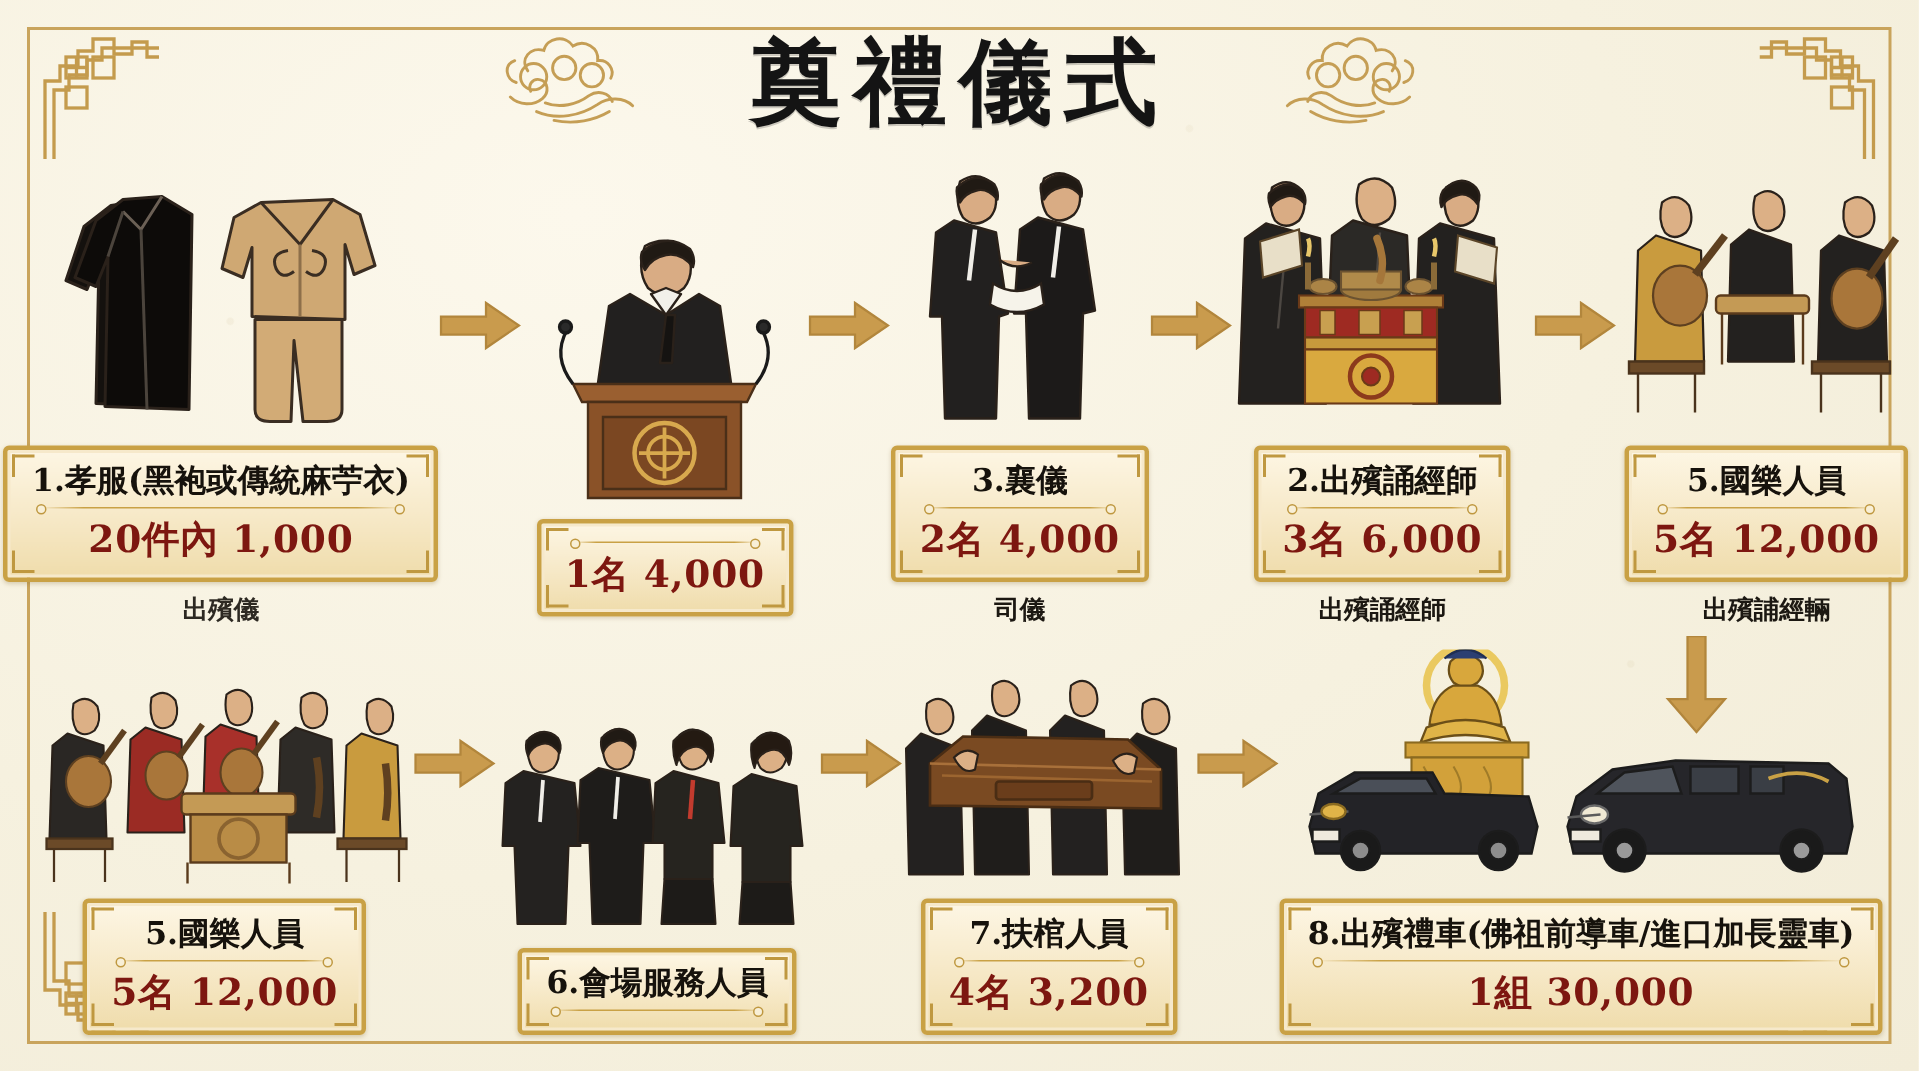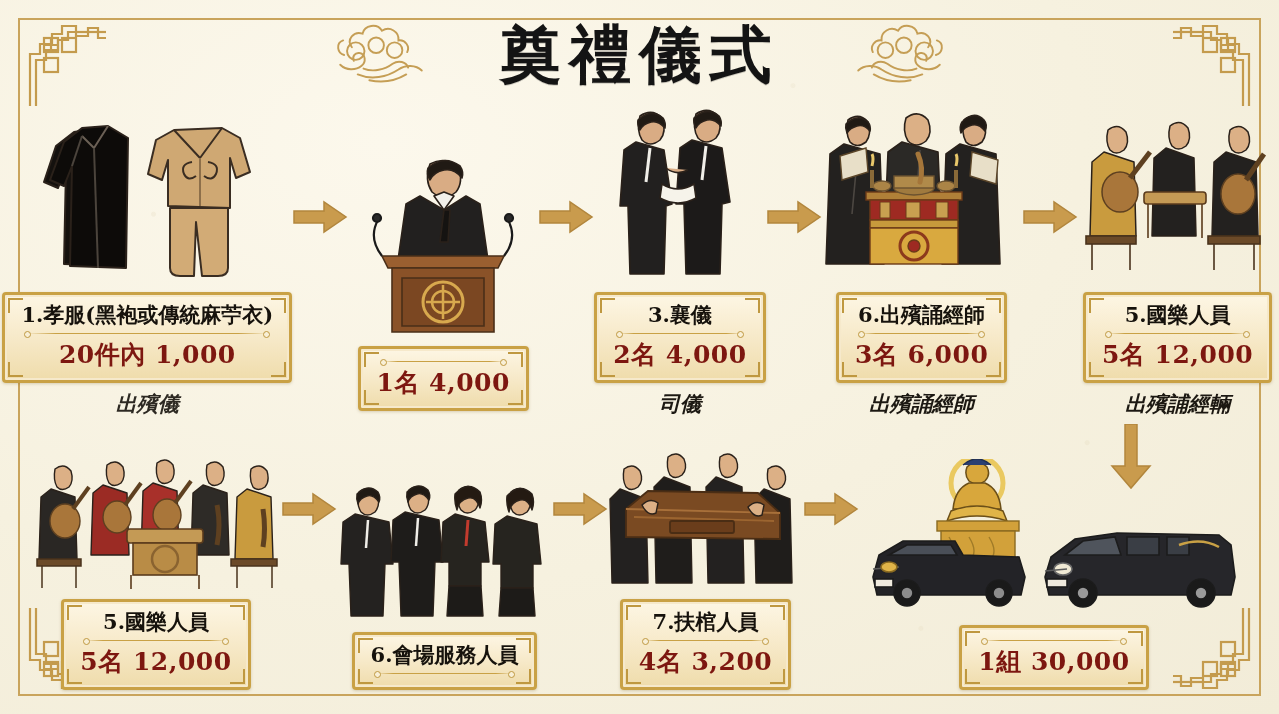--- a/index.html
+++ b/index.html
@@ -114,23 +114,22 @@
   .divider::before { left: -3px; }
   .divider::after  { right: -3px; }
   .card-price {
     font-family: "DejaVu Serif", "Liberation Serif", serif;
     font-weight: 700; font-size: 25px; color: #7d1710;
     white-space: nowrap; letter-spacing: .5px;
   }
   .caption {
     margin-top: 7px;
     font-family: "DejaVu Serif", "Liberation Serif", serif;
-    font-weight: 700; font-size: 21px; color: #1c1812;
+    font-weight: 700; font-size: 17px; color: #1c1812;
     white-space: nowrap;
-    font-style: italic;
   }
   .caption.blur { filter: blur(.2px); opacity: .92; }
   .caption.empty { visibility: hidden; }
 </style>
 </head>
 <body>
 
 <div id="stage">
 
   <div class="frame-line"></div>
@@ -377,21 +376,21 @@
             <path d="M150 56 L176 64 L174 88 L148 80 Z"></path>
           </g>
           <path d="M96 58 q6 14 2 28" stroke="#a5763a" stroke-width="5" stroke-linecap="round"></path>
         </svg>
       </div>
       <div class="card">
         <span class="corn tl"></span>
         <span class="corn tr"></span>
         <span class="corn bl"></span>
         <span class="corn br"></span>
-        <div class="card-title">6.出殯誦經師</div>
+        <div class="card-title">2.出殯誦經師</div>
         <div class="divider"></div>
         <div class="card-price">3名 6,000</div>
       </div>
       <div class="caption">出殯誦經師</div>
     </div>
 
     <div class="arrow-h">
       <svg viewBox="0 0 56 34">
           <path d="M2 11 H32 V2 L54 17 L32 32 V23 H2 Z" fill="#c99b4d" stroke="#b2863c" stroke-width="1.5"></path>
         </svg>
@@ -641,19 +640,20 @@
             <rect x="188" y="120" width="20" height="8" fill="#efeade"></rect>
             <path d="M186 112 L208 110" stroke="#5b5b5b"></path>
           </g>
         </svg>
       </div>
       <div class="card">
         <span class="corn tl"></span>
         <span class="corn tr"></span>
         <span class="corn bl"></span>
         <span class="corn br"></span>
+        <div class="card-title">8.出殯禮車(佛祖前導車/進口加長靈車)</div>
         <div class="divider"></div>
         <div class="card-price">1組 30,000</div>
       </div>
     </div>
   </div>
 
 </div>
 
 </body></html>

